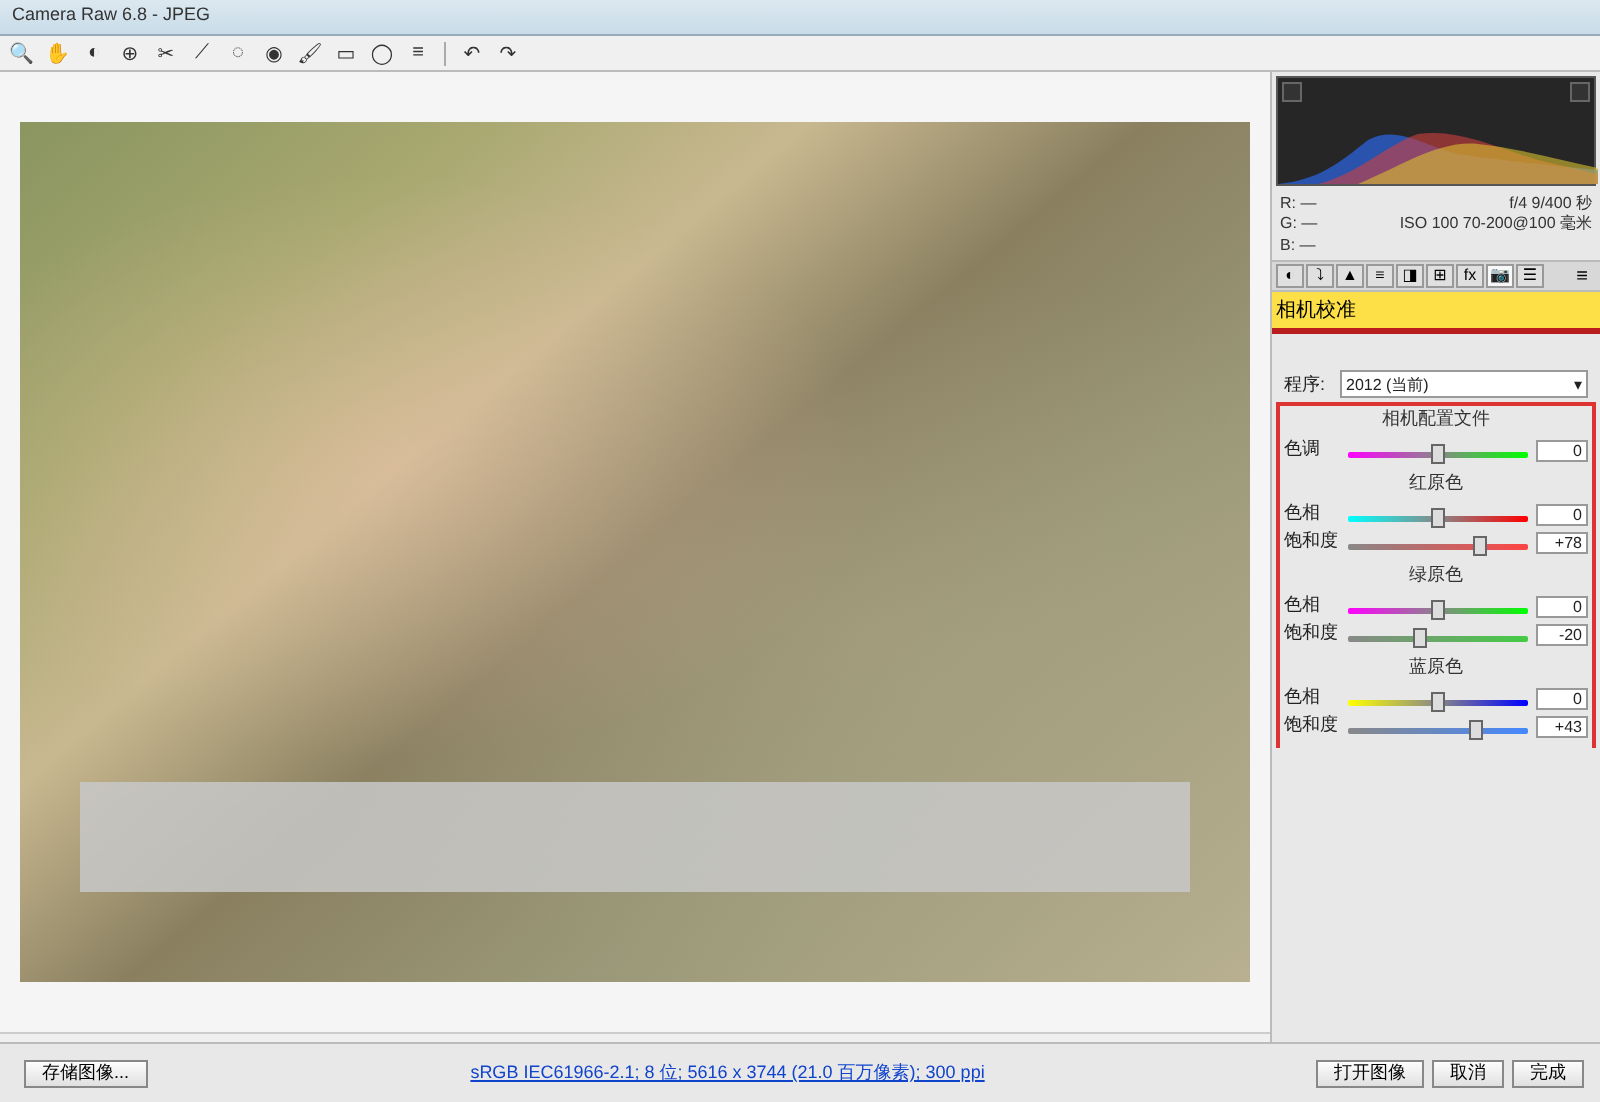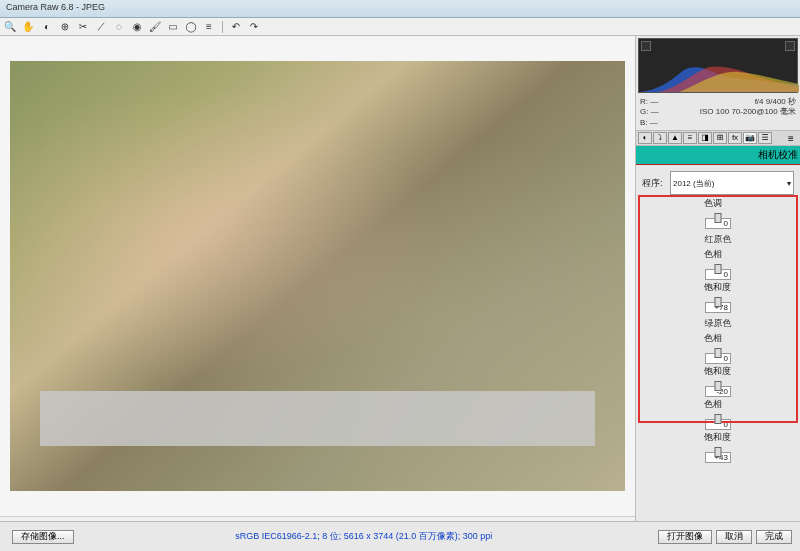--- a/index.html
+++ b/index.html
@@ -29,47 +29,47 @@
 .hist-curve { position: absolute; bottom: 0; left: 0; right: 0; height: 40px; }
 
 .meta { font-size: 8px; color: #333; text-align: center; padding: 2px 4px; line-height: 1.3; }
 .meta .row { display: flex; justify-content: space-between; }
 
 .tab-strip { height: 16px; background: #d8d8d8; border-top: 1px solid #bbb; border-bottom: 1px solid #bbb; display: flex; align-items: center; padding: 0 2px; gap: 1px; }
 .tab-strip .tab { width: 14px; height: 12px; background: #e0e0e0; border: 1px solid #999; font-size: 8px; text-align: center; line-height: 10px; }
 .tab-strip .tab.active { background: #f8f8f8; }
 .tab-strip .menu-btn { margin-left: auto; width: 14px; font-size: 10px; text-align: center; }
 
-.panel-title { font-size: 10px; text-align: right; padding: 2px; background: #14b8a6; border-bottom: 1px solid #b91c1c; }
+.panel-title { font-size: 10px; text-align: left; padding: 2px; background: #fde047; border-bottom: 3px solid #b91c1c; }
 
 .panel-body { padding: 4px 6px; font-size: 9px; color: #222; overflow: hidden; }
 .ctrl-row { display: flex; align-items: center; gap: 4px; margin: 2px 0; }
 .ctrl-row label { width: 24px; font-size: 9px; }
-.dropdown { flex: 1; height: 24px; border: 1px solid #999; background: #fff; font-size: 8px; padding: 0 2px; display: flex; align-items: center; position: relative; }
+.dropdown { flex: 1; height: 14px; border: 1px solid #999; background: #fff; font-size: 8px; padding: 0 2px; display: flex; align-items: center; position: relative; }
 .dropdown::after { content: "▾"; position: absolute; right: 2px; font-size: 8px; }
 
 .section-hdr { font-size: 9px; text-align: center; margin: 4px 0 2px; color: #333; }
 
-.slider-row { display: flex; align-items: center; gap: 4px; margin: 1px 0; flex-direction: column; }
+.slider-row { display: flex; align-items: flex-end; gap: 4px; margin: 1px 0; }
 .slider-row label { width: 28px; font-size: 9px; }
 .slider { flex: 1; height: 8px; position: relative; }
 .slider .track { position: absolute; top: 3px; left: 0; right: 0; height: 3px; border-radius: 1px; }
 .slider .thumb { position: absolute; width: 7px; height: 10px; background: #ddd; border: 1px solid #666; top: -1px; transform: translateX(-50%); }
 .slider-row .val { width: 26px; height: 11px; border: 1px solid #999; background: #fff; font-size: 8px; text-align: right; padding: 0 2px; line-height: 10px; }
 .t-red { background: linear-gradient(90deg, #0ff, #888, #f00); }
 .t-green { background: linear-gradient(90deg, #f0f, #888, #0f0); }
 .t-blue { background: linear-gradient(90deg, #ff0, #888, #00f); }
 .t-sat { background: linear-gradient(90deg, #888, #f44); }
 .t-sat-g { background: linear-gradient(90deg, #888, #4c4); }
 .t-sat-b { background: linear-gradient(90deg, #888, #48f); }
 
 .highlight-box { position: absolute; border: 2px solid #d33; pointer-events: none; }
 
 .footer { position: absolute; bottom: 0; left: 0; right: 0; height: 30px; background: #e8e8e8; border-top: 1px solid #bbb; display: flex; align-items: center; padding: 0 8px; font-size: 9px; }
-.footer .fname { color: #14c; margin: 0 auto; }
+.footer .fname { color: #14c; text-decoration: underline; margin: 0 auto; }
 .footer .btn { height: 14px; padding: 0 8px; border: 1px solid #888; background: linear-gradient(#fdfdfd, #e0e0e0); margin-left: 4px; font-size: 9px; display: flex; align-items: center; }
 </style>
 </head>
 <body>
 
 <div class="titlebar">Camera Raw 6.8 - JPEG</div>
 
 <div class="toolbar">
   <span class="tool">🔍</span>
   <span class="tool">✋</span>
@@ -143,31 +143,32 @@
       <span class="tab">◨</span>
       <span class="tab">⊞</span>
       <span class="tab">fx</span>
       <span class="tab active">📷</span>
       <span class="tab">☰</span>
       <span class="menu-btn">≡</span>
     </div>
 
     <div class="panel-title">相机校准</div>
 
-    <div class="panel-body" style="position:relative;">
+    <div class="panel-body" style="position:relative;margin-top:12px;">
       <div class="ctrl-row">
         <label>程序:</label>
         <div class="dropdown">
             <span>2012 (当前)</span>
           </div>
       </div>
 
       <div style="position:relative;">
         <div class="highlight-box" style="top:-2px; left:-4px; right:-4px; height:228px;"></div>
 
+        <div class="section-hdr">相机配置文件</div>
 
         <div class="slider-row">
           <label>色调</label>
           <div class="slider">
               <div class="track t-green"></div>
               <div class="thumb" style="left:50%"></div>
             </div>
           <div class="val">0</div>
         </div>
 
@@ -200,20 +201,21 @@
         </div>
         <div class="slider-row">
           <label>饱和度</label>
           <div class="slider">
               <div class="track t-sat-g"></div>
               <div class="thumb" style="left:40%"></div>
             </div>
           <div class="val">-20</div>
         </div>
 
+        <div class="section-hdr">蓝原色</div>
         <div class="slider-row">
           <label>色相</label>
           <div class="slider">
               <div class="track t-blue"></div>
               <div class="thumb" style="left:50%"></div>
             </div>
           <div class="val">0</div>
         </div>
         <div class="slider-row">
           <label>饱和度</label>

